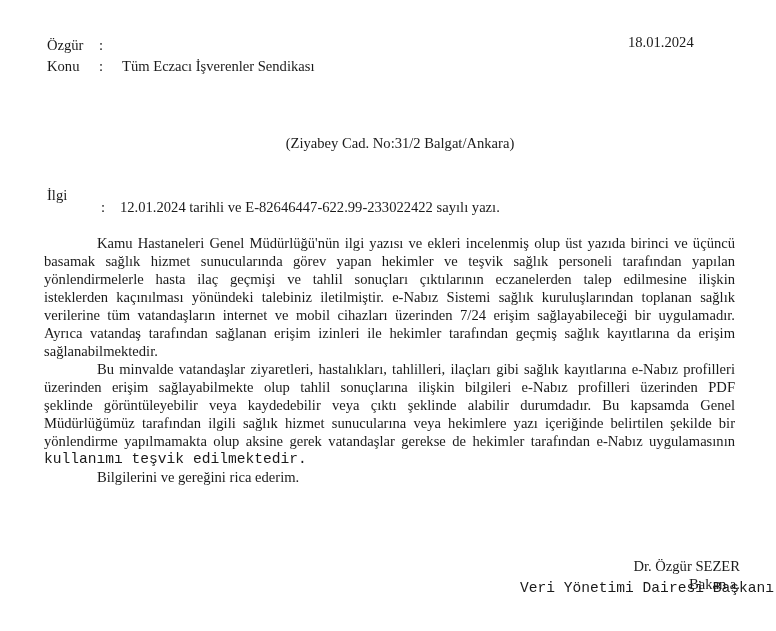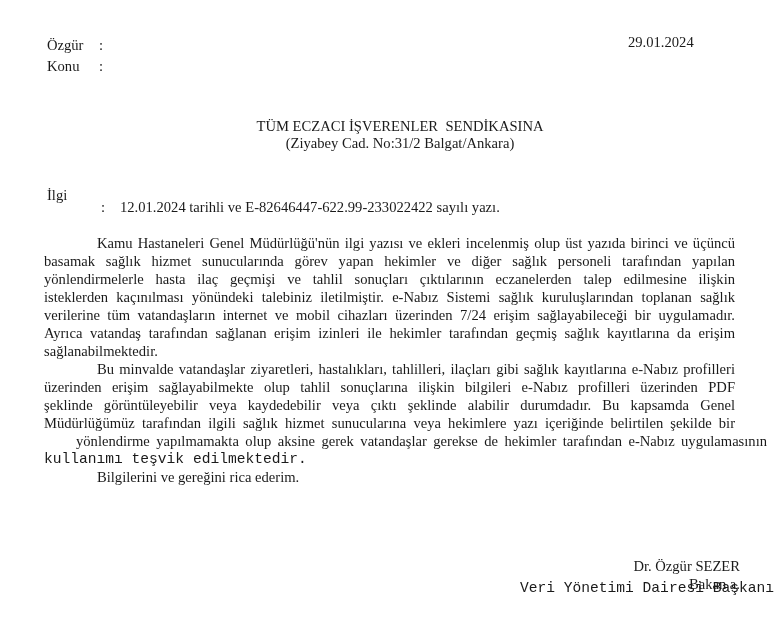--- a/index.html
+++ b/index.html
@@ -36,51 +36,51 @@
       text-align-last: justify;
     }
     .indent { left: 97px; width: 638px; }
     .sig { position: absolute; white-space: nowrap; line-height: 1; text-align: right; }
   </style>
 </head>
 <body>
 
 <div class="page">
 
-  <div class="abs" style="left:628px; top:35px;">29.01.2024</div>
+  <div class="abs" style="left:628px; top:35px;">18.01.2024</div>
 
   <div class="abs" style="left:47px; top:38px;">Özgür</div>
   <div class="abs" style="left:99px; top:38px;">:</div>
 
   <div class="abs" style="left:47px; top:59px;">Konu</div>
   <div class="abs" style="left:99px; top:59px;">:</div>
+  <div class="abs" style="left:122px; top:59px;">Tüm Eczacı İşverenler Sendikası</div>
 
-  <div class="abs center" style="left:200px; width:400px; top:119px; white-space:pre;">TÜM ECZACI İŞVERENLER  SENDİKASINA</div>
   <div class="abs center" style="left:200px; width:400px; top:136px;">(Ziyabey Cad. No:31/2 Balgat/Ankara)</div>
 
   <div class="abs" style="left:47px; top:188px;">İlgi</div>
   <div class="abs" style="left:101px; top:200px;">:</div>
   <div class="abs" style="left:120px; top:200px;">12.01.2024 tarihli ve E-82646447-622.99-233022422 sayılı yazı.</div>
 
   <div>
     <div class="line indent justify" style="top:236px;">Kamu Hastaneleri Genel Müdürlüğü'nün ilgi yazısı ve ekleri incelenmiş olup üst yazıda birinci ve üçüncü</div>
-    <div class="line justify" style="top:254px;">basamak sağlık hizmet sunucularında görev yapan hekimler ve diğer sağlık personeli tarafından yapılan</div>
+    <div class="line justify" style="top:254px;">basamak sağlık hizmet sunucularında görev yapan hekimler ve teşvik sağlık personeli tarafından yapılan</div>
     <div class="line justify" style="top:272px;">yönlendirmelerle hasta ilaç geçmişi ve tahlil sonuçları çıktılarının eczanelerden talep edilmesine ilişkin</div>
     <div class="line justify" style="top:290px;">isteklerden kaçınılması yönündeki talebiniz iletilmiştir. e-Nabız Sistemi sağlık kuruluşlarından toplanan sağlık</div>
     <div class="line justify" style="top:308px;">verilerine tüm vatandaşların internet ve mobil cihazları üzerinden 7/24 erişim sağlayabileceği bir uygulamadır.</div>
     <div class="line justify" style="top:326px;">Ayrıca vatandaş tarafından sağlanan erişim izinleri ile hekimler tarafından geçmiş sağlık kayıtlarına da erişim</div>
     <div class="line" style="top:344px;">sağlanabilmektedir.</div>
   </div>
 
   <div>
     <div class="line indent justify" style="top:362px;">Bu minvalde vatandaşlar ziyaretleri, hastalıkları, tahlilleri, ilaçları gibi sağlık kayıtlarına e-Nabız profilleri</div>
     <div class="line justify" style="top:380px;">üzerinden erişim sağlayabilmekte olup tahlil sonuçlarına ilişkin bilgileri e-Nabız profilleri üzerinden PDF</div>
     <div class="line justify" style="top:398px;">şeklinde görüntüleyebilir veya kaydedebilir veya çıktı şeklinde alabilir durumdadır. Bu kapsamda Genel</div>
     <div class="line justify" style="top:416px;">Müdürlüğümüz tarafından ilgili sağlık hizmet sunucularına veya hekimlere yazı içeriğinde belirtilen şekilde bir</div>
-    <div class="line justify" style="top:434px;margin-left:32px;">yönlendirme yapılmamakta olup aksine gerek vatandaşlar gerekse de hekimler tarafından e-Nabız uygulamasının</div>
+    <div class="line justify" style="top:434px;">yönlendirme yapılmamakta olup aksine gerek vatandaşlar gerekse de hekimler tarafından e-Nabız uygulamasının</div>
     <div class="line" style="top:452px;font-family:Liberation Mono, monospace;">kullanımı teşvik edilmektedir.</div>
   </div>
 
   <div class="line" style="left:97px; top:470px;">Bilgilerini ve gereğini rica ederim.</div>
 
   <div>
     <div class="sig" style="left:520px; width:220px; top:559px;">Dr. Özgür SEZER</div>
     <div class="sig" style="left:520px; width:220px; top:577px;">Bakan a.</div>
     <div class="sig" style="left:520px; width:220px; top:581px;font-family:Liberation Mono, monospace;">Veri Yönetimi Dairesi Başkanı V.</div>
   </div>

